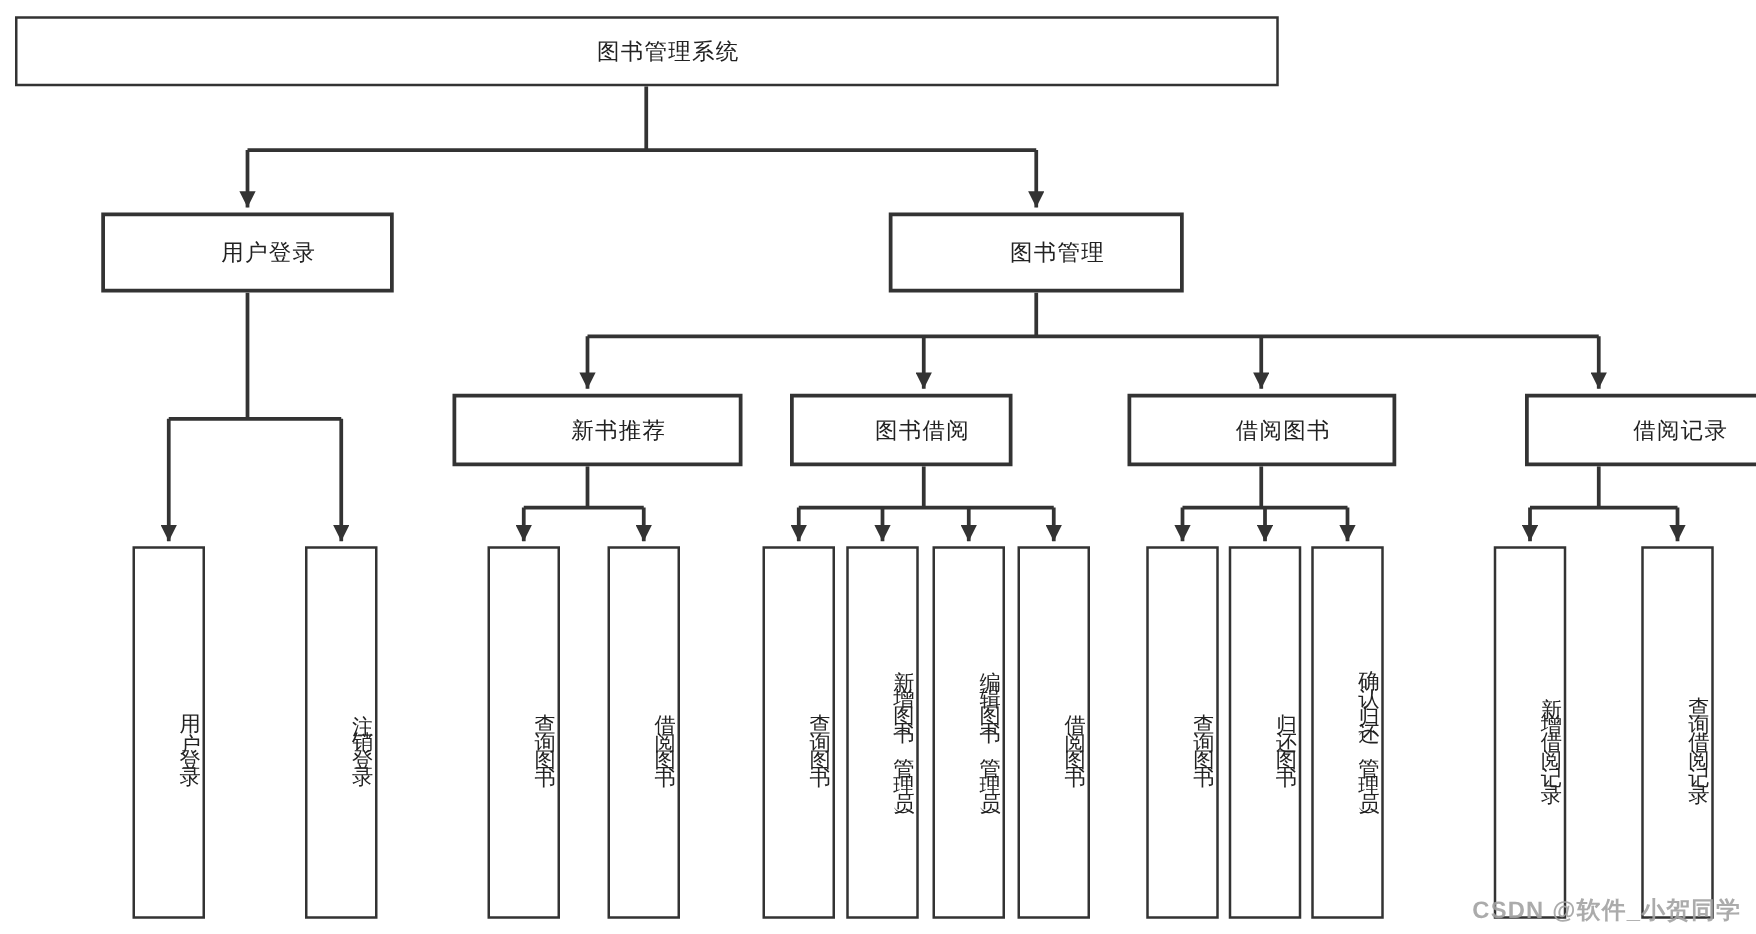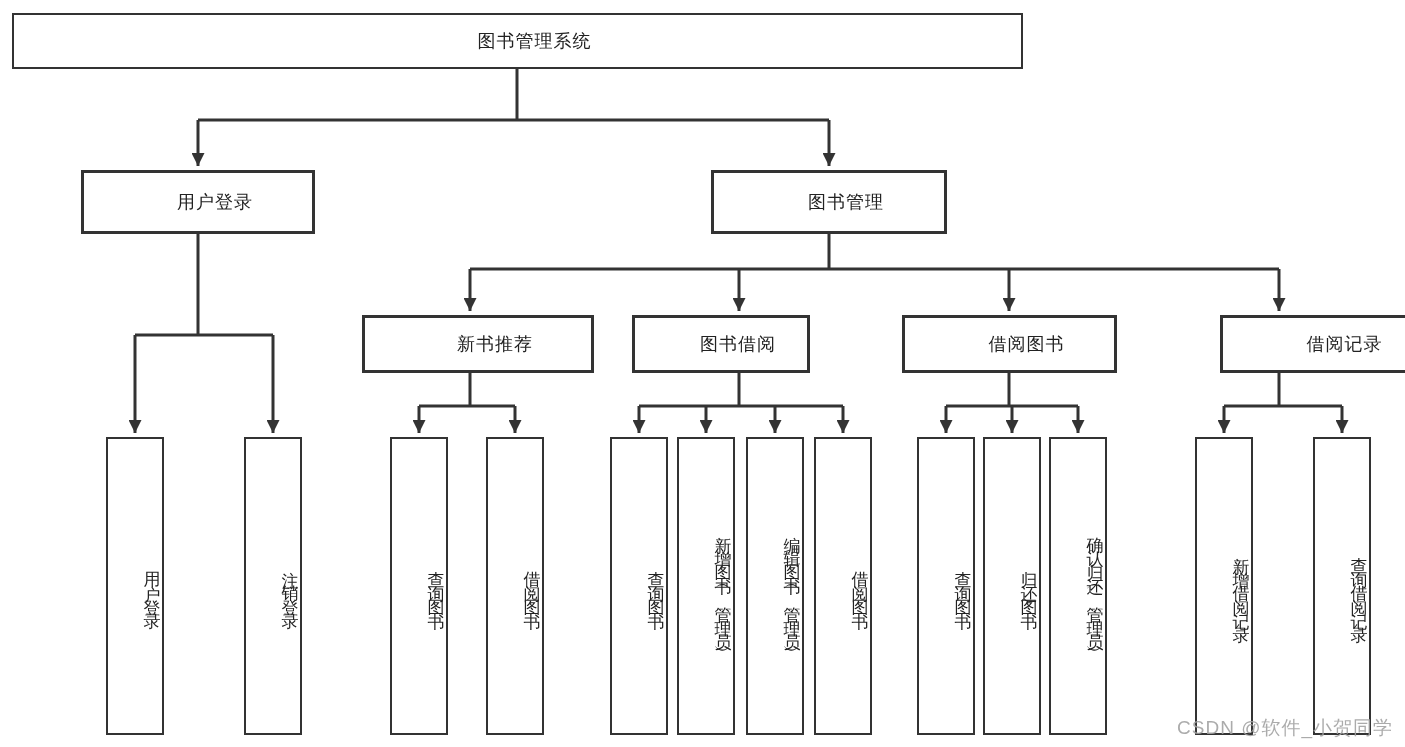--- a/index.html
+++ b/index.html
@@ -37,20 +37,21 @@
     white-space:nowrap;
   }
   .watermark{
     position:absolute;
     right:12px;bottom:6px;
     font-size:19px;
     color:#a3a3a3;
     opacity:0.9;
     letter-spacing:1px;
     pointer-events:none;
+    font-weight:bold;
   }
 </style>
 </head>
 <body>
 
 <div id="stage">
 
   <svg id="connectors" viewBox="0 0 1405 747" xmlns="http://www.w3.org/2000/svg">
     <defs>
       <marker id="arrow" viewBox="0 0 10 10" refX="10" refY="5" markerWidth="20" markerHeight="13" markerUnits="userSpaceOnUse" orient="auto">

